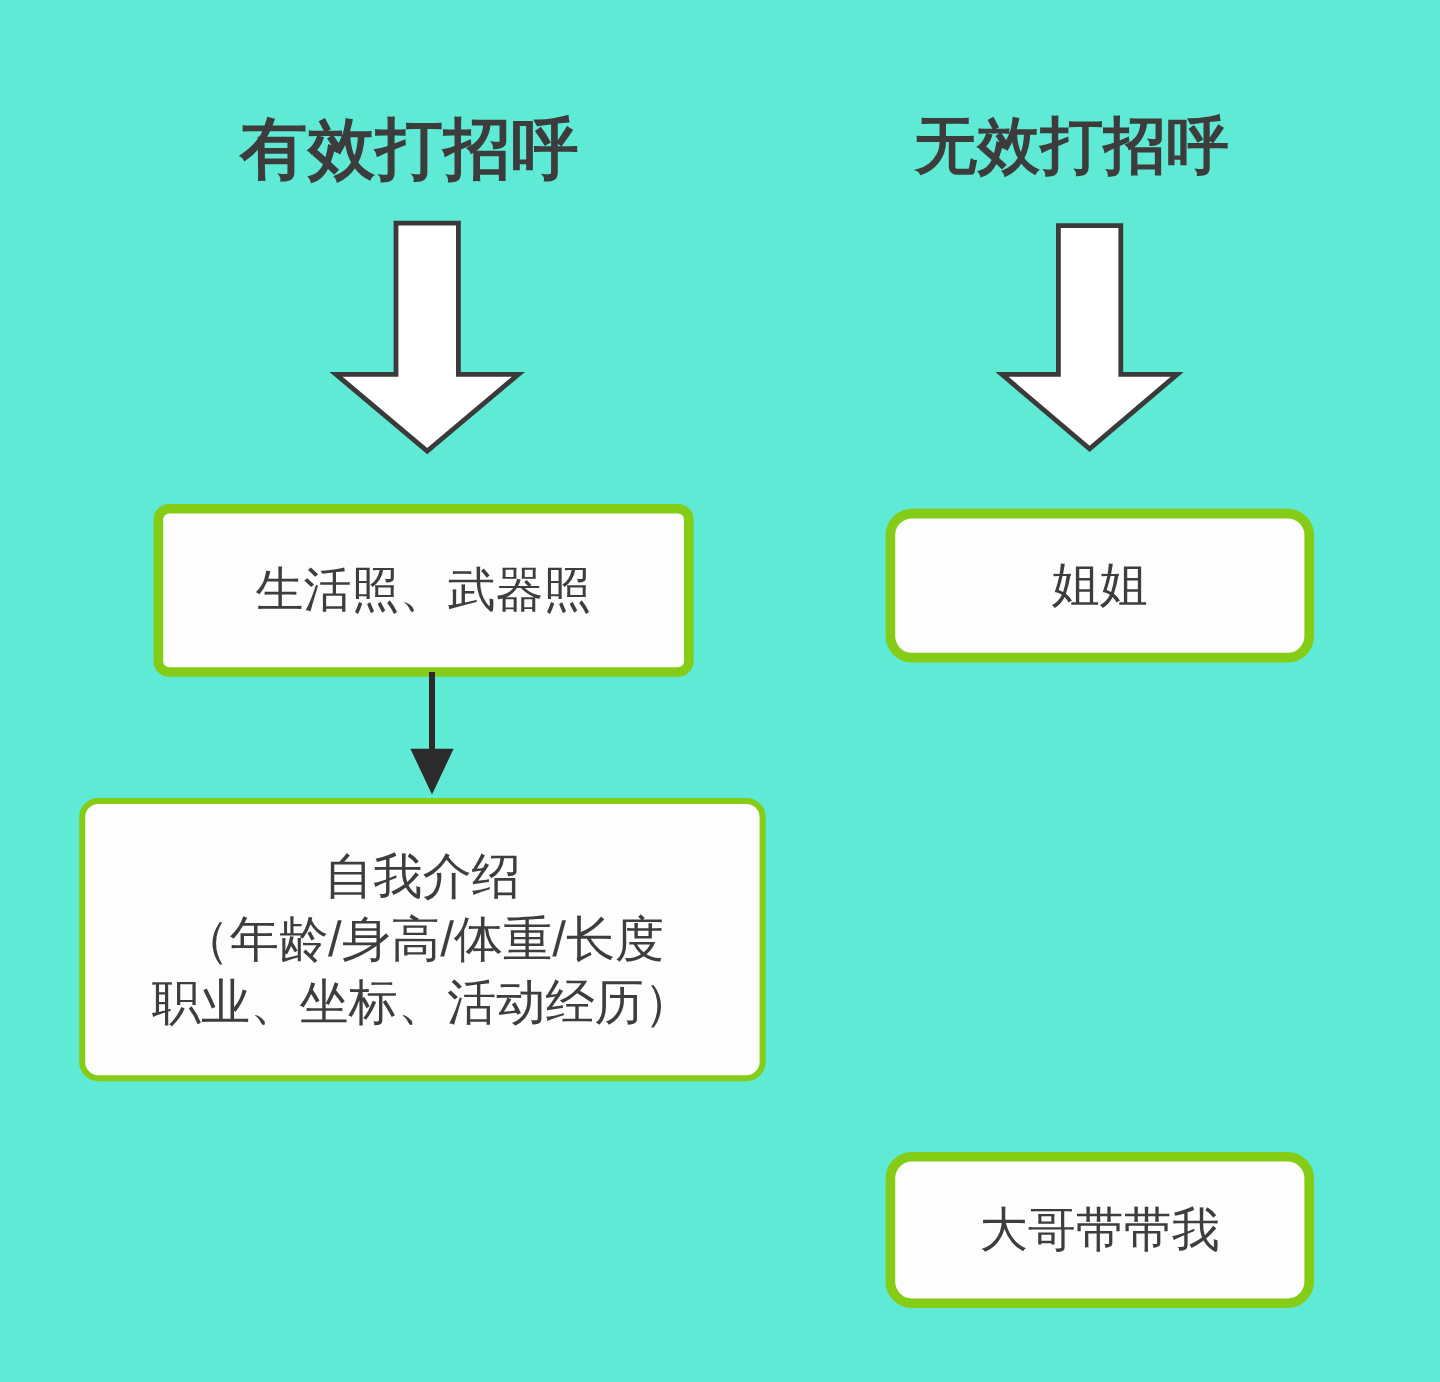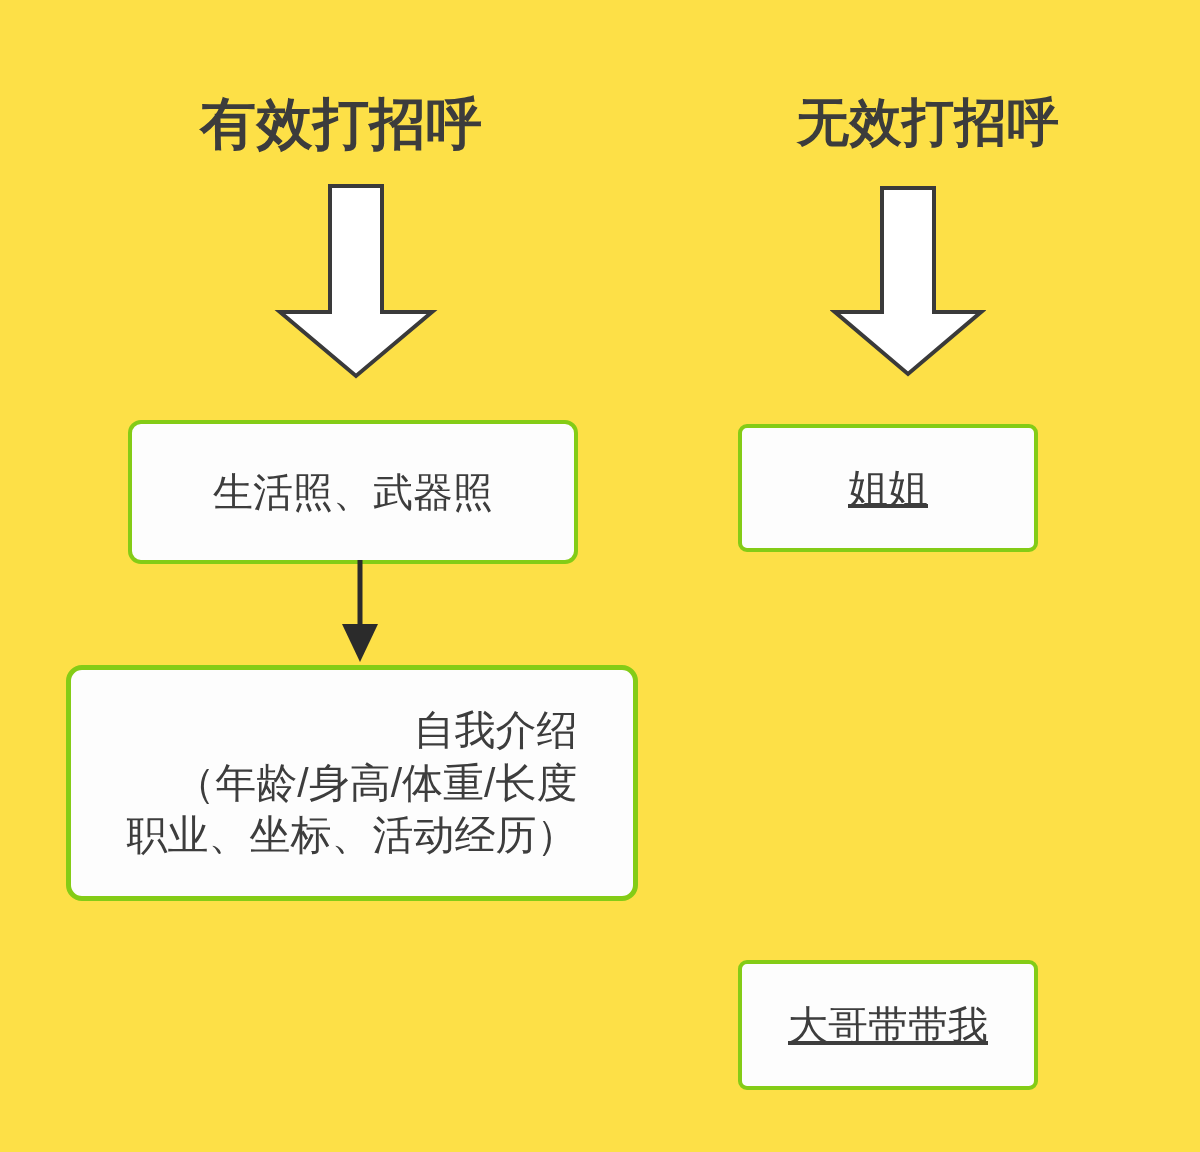--- a/index.html
+++ b/index.html
@@ -13,42 +13,41 @@
     position: relative;
     overflow: hidden;
     font-family: "Liberation Sans", "DejaVu Sans", sans-serif;
     color: #3a3a3a;
     -webkit-font-smoothing: antialiased;
   }
 
   .canvas {
     position: absolute;
     inset: 0;
-    background: #fde047;
+    background: #5eead4;
   }
 
   
   .col-title {
     position: absolute;
     font-weight: bold;
     color: #3c3c3c;
     white-space: nowrap;
     letter-spacing: 0.5px;
     line-height: 1;
   }
   #title-left {
     left: 200px;
     top: 96px;
     font-size: 56px;
   }
   #title-right {
     left: 762px;
     top: 96px;
     font-size: 52px;
-    margin-left: 35px;
   }
 
   
   .block-arrow {
     position: absolute;
   }
   #arrow-left  { left: 274px; top: 182px; width: 164px; height: 198px; }
   #arrow-right { left: 830px; top: 184px; width: 156px; height: 194px; }
   .block-arrow svg { display: block; width: 100%; height: 100%; }
   .block-arrow svg polygon {
@@ -56,21 +55,21 @@
     stroke: #3a3a3a;
     stroke-width: 4;
     stroke-linejoin: miter;
   }
 
   
   .node {
     position: absolute;
     box-sizing: border-box;
     background: #fdfdfd;
-    border: 4px solid #84cc16;
+    border: 8px solid #84cc16;
     border-radius: 14px;
     display: flex;
     align-items: center;
     justify-content: center;
     text-align: center;
     color: #3d3d3d;
   }
   .node .node-text {
     line-height: 1.22;
     white-space: pre-line;
@@ -83,29 +82,28 @@
     font-size: 40px;
     border-radius: 13px;
   }
   #node-intro {
     left: 66px; top: 665px;
     width: 572px; height: 236px;
     font-size: 41px;
     border-radius: 16px;
     border-width: 5px;
   }
-  #node-intro .node-text { line-height: 1.28; text-align: right; }
+  #node-intro .node-text { line-height: 1.28; }
 
   
   .node-right {
     left: 738px;
-    width: 300px;
+    width: 357px;
     font-size: 40px;
-    border-radius: 9px;
-    text-decoration: underline;
+    border-radius: 22px;
   }
   #node-sister   { top: 424px; height: 128px; }
   #node-hello    { top: 602px; height: 124px; }
   #node-bigbro   { top: 772px; height: 126px; }
   #node-quality  { top: 960px; height: 130px; }
 
   
   #connector {
     position: absolute;
     left: 330px;

